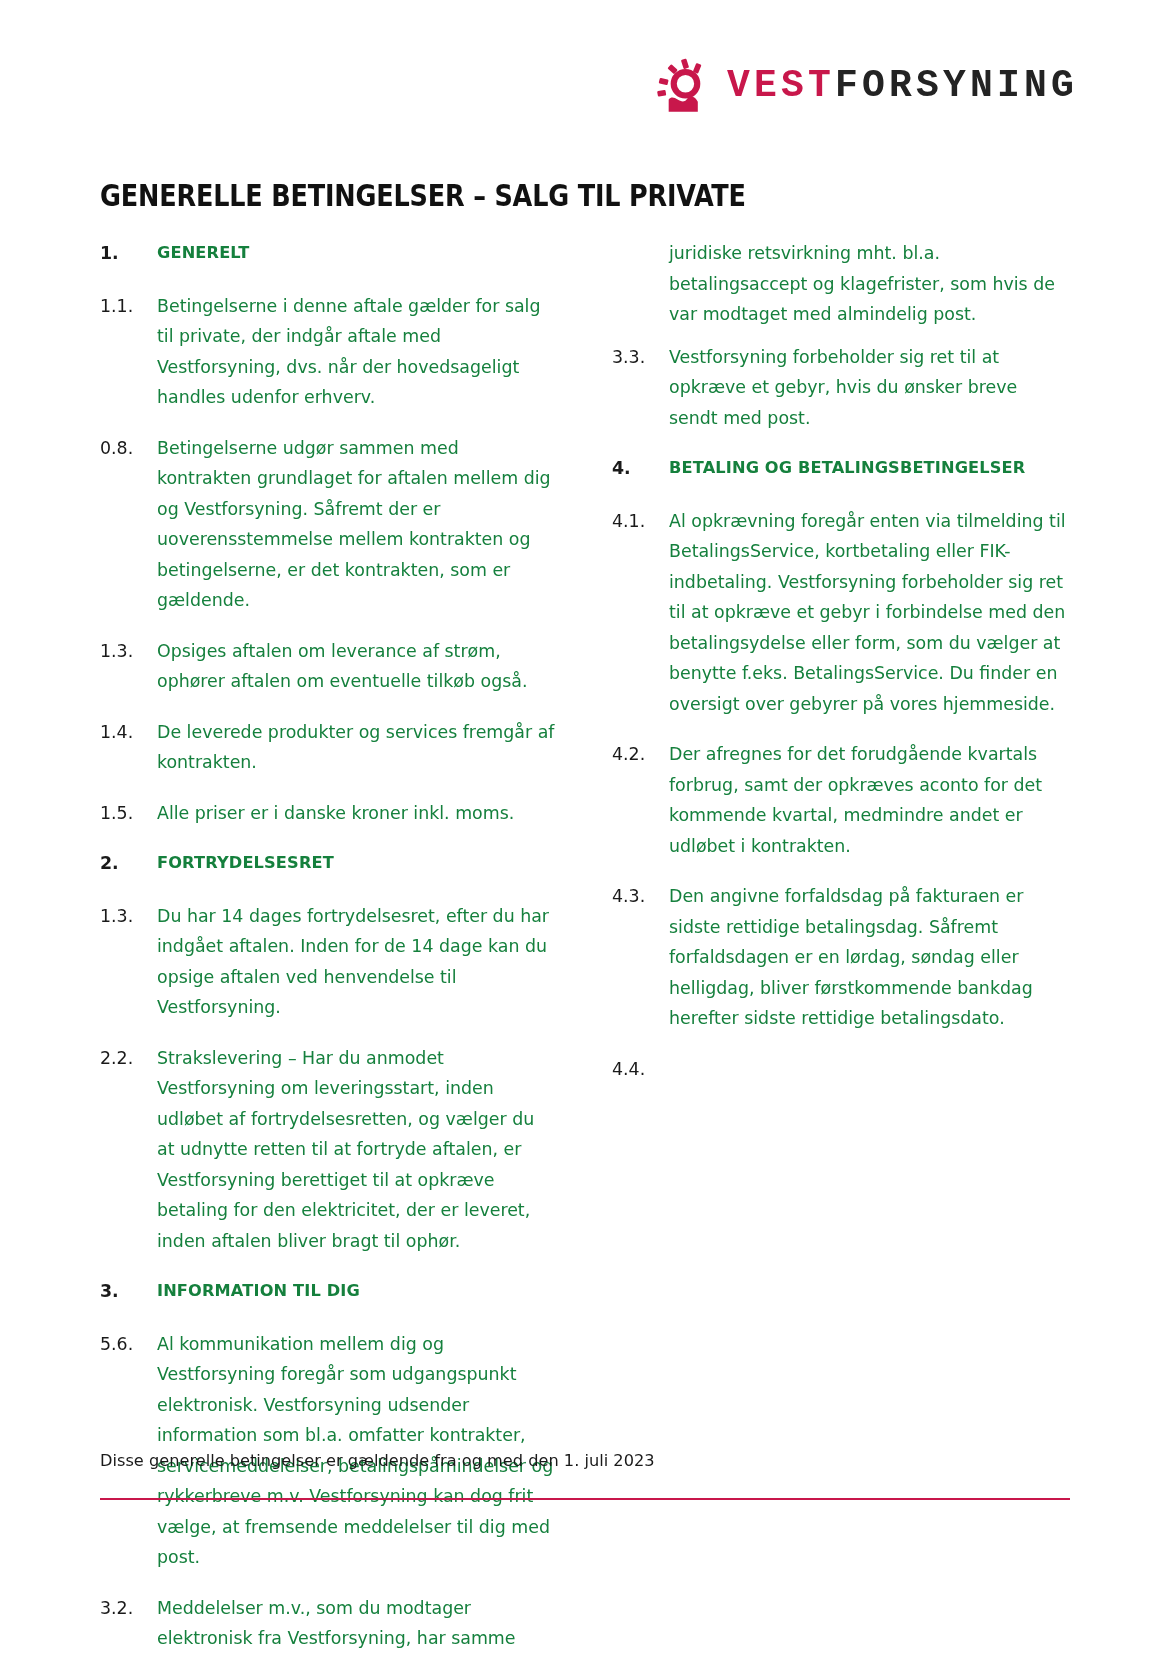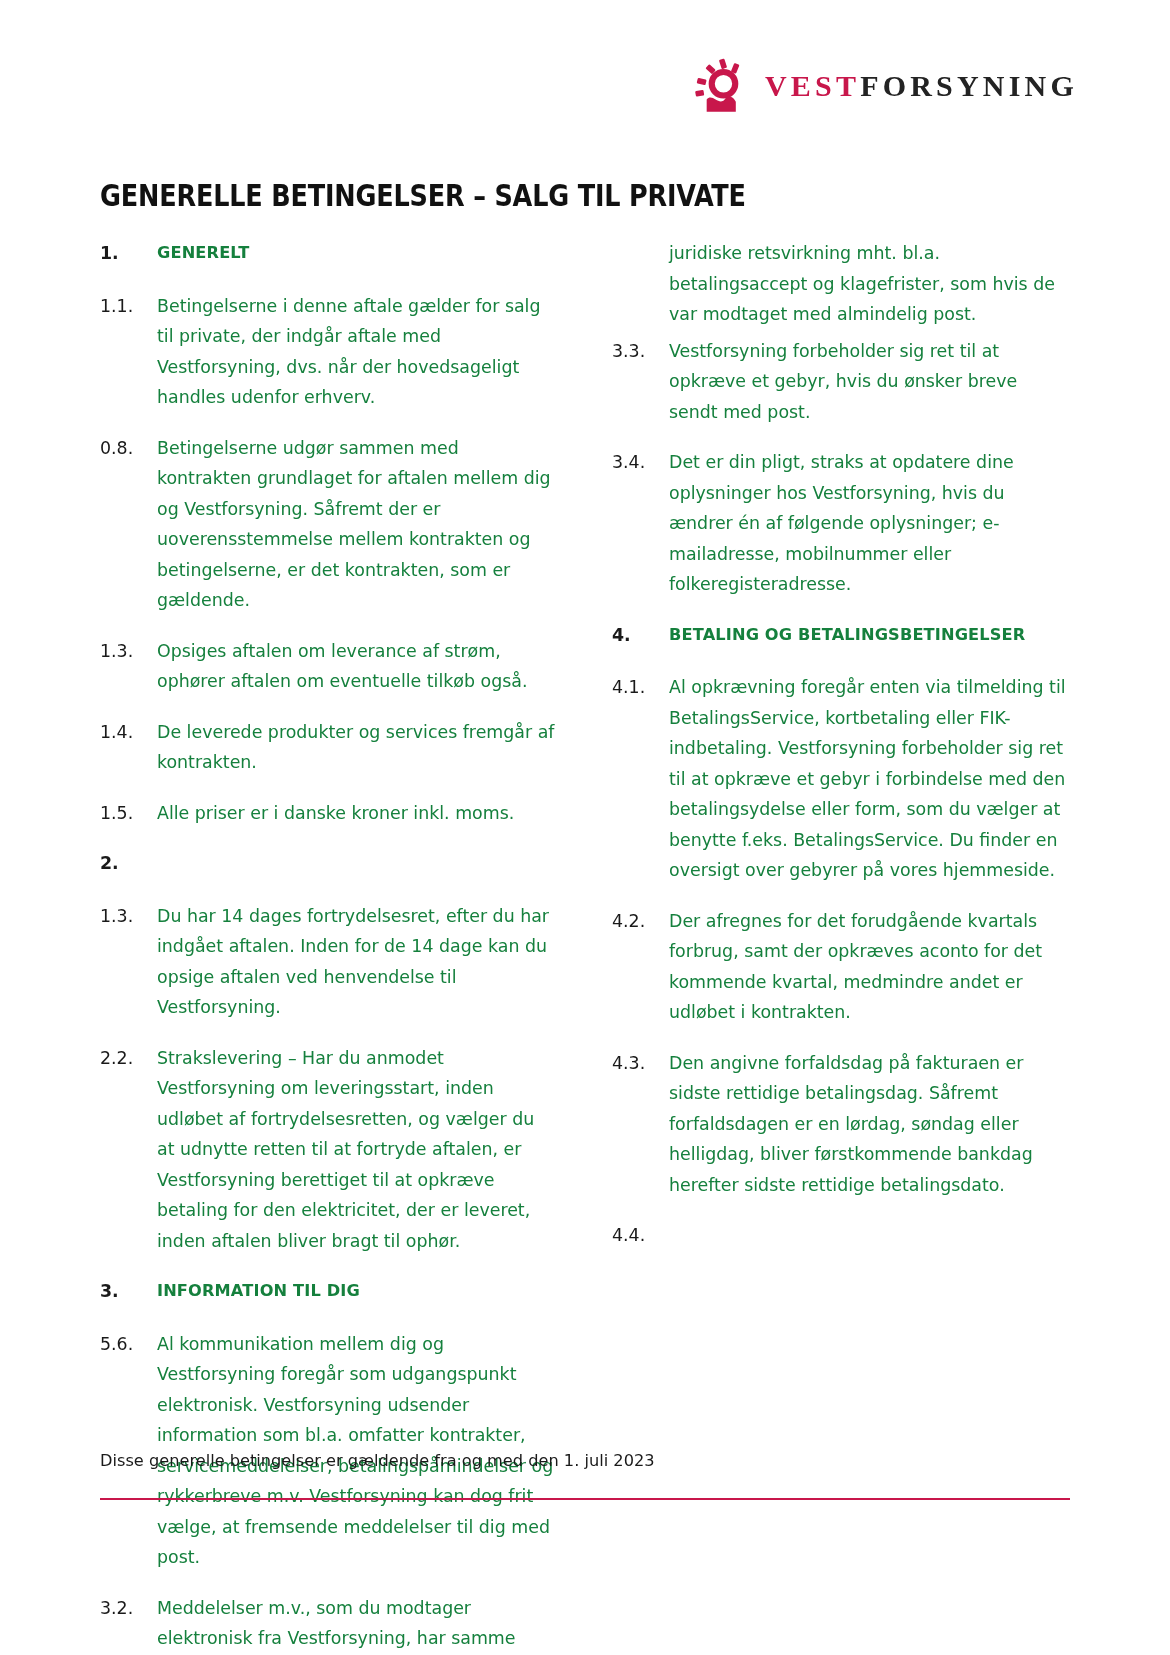--- a/index.html
+++ b/index.html
@@ -28,23 +28,23 @@
     display: flex;
     align-items: center;
     gap: 18px;
   }
   .logo-mark {
     width: 56px;
     height: 56px;
     display: block;
   }
   .logo-word {
-    font-family: Liberation Serif, serif;
-    font-weight: bold;
-    font-size: 30px;
+    font-family: Liberation Mono, monospace;
+    font-weight: bold;
+    font-size: 38px;
     letter-spacing: 4.2px;
     line-height: 1;
     white-space: nowrap;
   }
   .logo-word .vest { color: #c8174b; }
   .logo-word .forsyning { color: #232323; }
 
   
   .doc-title {
     position: absolute;
@@ -78,21 +78,21 @@
   .block {
     display: flex;
     align-items: flex-start;
     margin-bottom: 20px;
   }
   .block.heading {
     margin-bottom: 22px;
     margin-top: 6px;
   }
   .block.heading.first { margin-top: 0; }
-  .block.cont { margin-bottom: 6px; }
+  .block.cont { margin-bottom: 12px; }
 
   .num {
     flex: 0 0 57px;
     width: 57px;
     font-size: 17.4px;
     line-height: 30.5px;
     color: #1a1a1a;
   }
   .heading .num {
     font-weight: bold;
@@ -176,20 +176,21 @@
         <div class="block">
           <div class="num">1.4.</div>
           <div class="body">De leverede produkter og services fremgår af kontrakten.</div>
         </div>
         <div class="block">
           <div class="num">1.5.</div>
           <div class="body">Alle priser er i danske kroner inkl. moms.</div>
         </div>
         <div class="block heading">
           <div class="num">2.</div>
+          <div class="body">FORTRYDELSESRET</div>
         </div>
         <div class="block">
           <div class="num">1.3.</div>
           <div class="body">Du har 14 dages fortrydelsesret, efter du har indgået aftalen. Inden for de 14 dage kan du opsige aftalen ved henvendelse til Vestforsyning.</div>
         </div>
         <div class="block">
           <div class="num">2.2.</div>
           <div class="body">Strakslevering – Har du anmodet Vestforsyning om leveringsstart, inden udløbet af fortrydelsesretten, og vælger du at udnytte retten til at fortryde aftalen, er Vestforsyning berettiget til at opkræve betaling for den elektricitet, der er leveret, inden aftalen bliver bragt til ophør.</div>
         </div>
         <div class="block heading">
@@ -207,24 +208,20 @@
       </div>
     <div class="col" id="col-right">
         <div class="block cont">
           <div class="num"></div>
           <div class="body">juridiske retsvirkning mht. bl.a. betalingsaccept og klagefrister, som hvis de var modtaget med almindelig post.</div>
         </div>
         <div class="block">
           <div class="num">3.3.</div>
           <div class="body">Vestforsyning forbeholder sig ret til at opkræve et gebyr, hvis du ønsker breve sendt med post.</div>
         </div>
-        <div class="block">
-          <div class="num">3.4.</div>
-          <div class="body">Det er din pligt, straks at opdatere dine oplysninger hos Vestforsyning, hvis du ændrer én af følgende oplysninger; e-mailadresse, mobilnummer eller folkeregisteradresse.</div>
-        </div>
         <div class="block heading">
           <div class="num">4.</div>
           <div class="body">BETALING OG BETALINGSBETINGELSER</div>
         </div>
         <div class="block">
           <div class="num">4.1.</div>
           <div class="body">Al opkrævning foregår enten via tilmelding til BetalingsService, kortbetaling eller FIK-indbetaling. Vestforsyning forbeholder sig ret til at opkræve et gebyr i forbindelse med den betalingsydelse eller form, som du vælger at benytte f.eks. BetalingsService. Du finder en oversigt over gebyrer på vores hjemmeside.</div>
         </div>
         <div class="block">
           <div class="num">4.2.</div>

